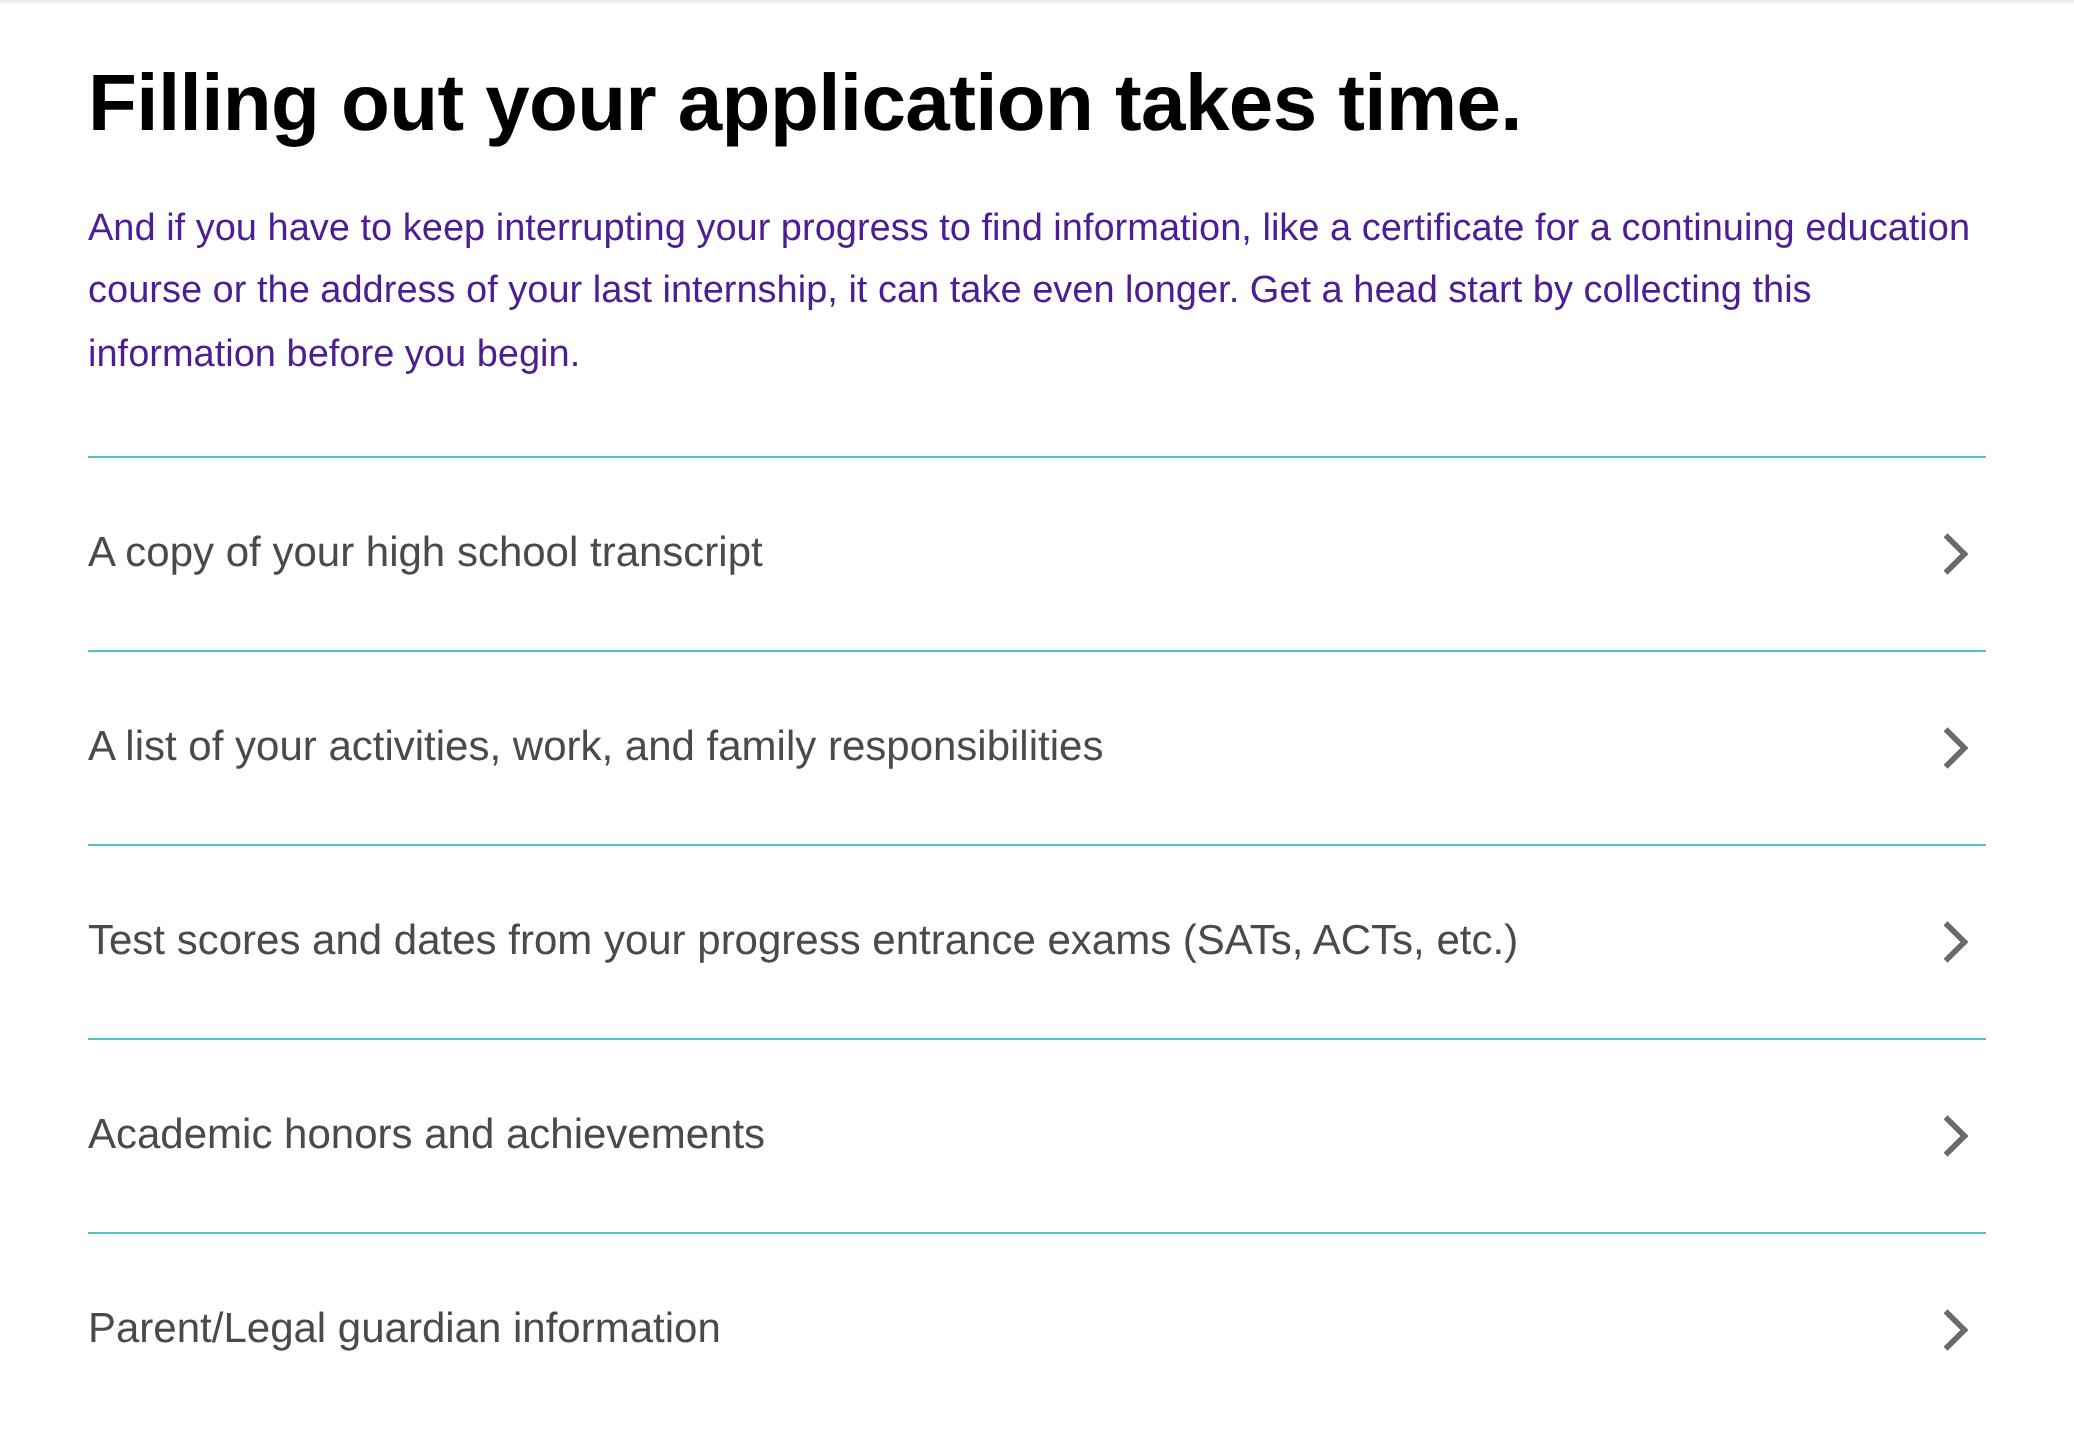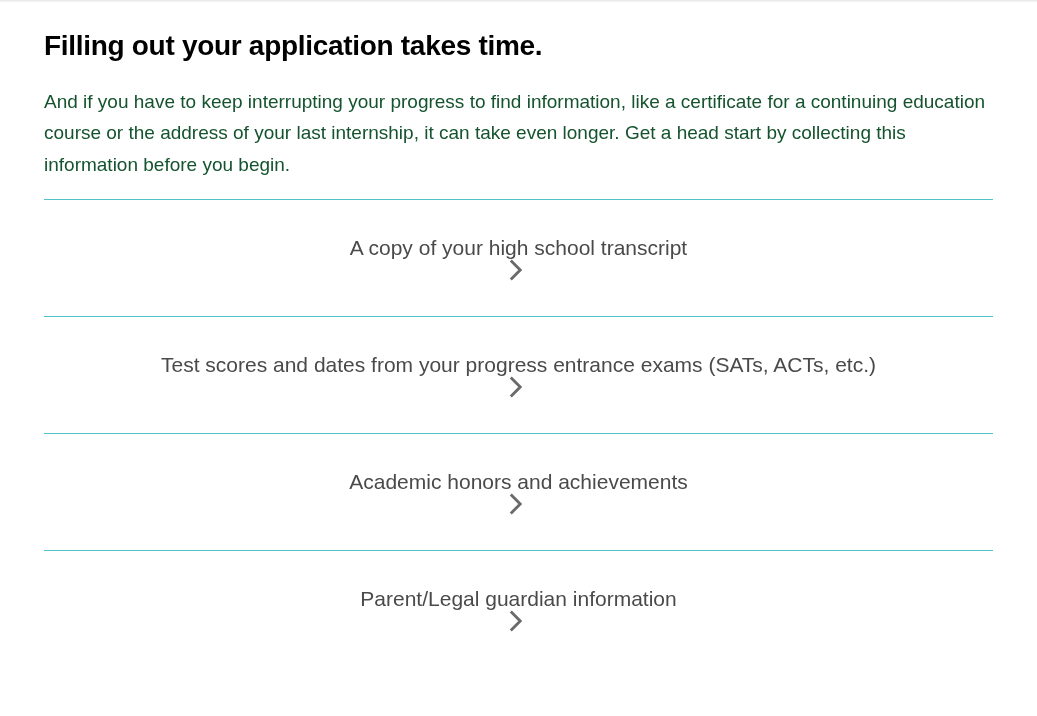--- a/index.html
+++ b/index.html
@@ -16,44 +16,43 @@
     }
     .top-border {
       position: absolute;
       top: 0;
       left: 0;
       right: 0;
       height: 2px;
       background: linear-gradient(to bottom, #e8e8e8, #f5f5f5);
     }
     .heading {
-      font-size: 28px;
+      font-size: 40px;
       font-weight: 700;
       color: #000000;
       margin-bottom: 24px;
       letter-spacing: -0.3px;
     }
     .intro-text {
       font-size: 19px;
-      color: #14532d;
+      color: #4c1d95;
       line-height: 1.65;
-      margin-bottom: 19px;
+      margin-bottom: 35px;
       max-width: 960px;
     }
     .accordion-list {
       list-style: none;
     }
     .accordion-item {
       border-top: 1px solid #4fc3c7;
       cursor: pointer;
       display: flex;
       align-items: center;
       justify-content: space-between;
       padding: 36px 0;
-      flex-direction: column;
     }
     .accordion-label {
       font-size: 21px;
       color: #4a4a4a;
       font-weight: 400;
     }
     .chevron {
       flex-shrink: 0;
       width: 20px;
       height: 20px;
@@ -80,20 +79,28 @@
 <ul class="accordion-list">
   <li class="accordion-item">
     <span class="accordion-label">A copy of your high school transcript</span>
     <span class="chevron">
       <svg viewBox="0 0 8 14" fill="none" stroke="currentColor" stroke-width="1.8">
           <path d="M1 1 L7 7 L1 13"></path>
         </svg>
     </span>
   </li>
   <li class="accordion-item">
+    <span class="accordion-label">A list of your activities, work, and family responsibilities</span>
+    <span class="chevron">
+      <svg viewBox="0 0 8 14" fill="none" stroke="currentColor" stroke-width="1.8">
+          <path d="M1 1 L7 7 L1 13"></path>
+        </svg>
+    </span>
+  </li>
+  <li class="accordion-item">
     <span class="accordion-label">Test scores and dates from your progress entrance exams (SATs, ACTs, etc.)</span>
     <span class="chevron">
       <svg viewBox="0 0 8 14" fill="none" stroke="currentColor" stroke-width="1.8">
           <path d="M1 1 L7 7 L1 13"></path>
         </svg>
     </span>
   </li>
   <li class="accordion-item">
     <span class="accordion-label">Academic honors and achievements</span>
     <span class="chevron">

